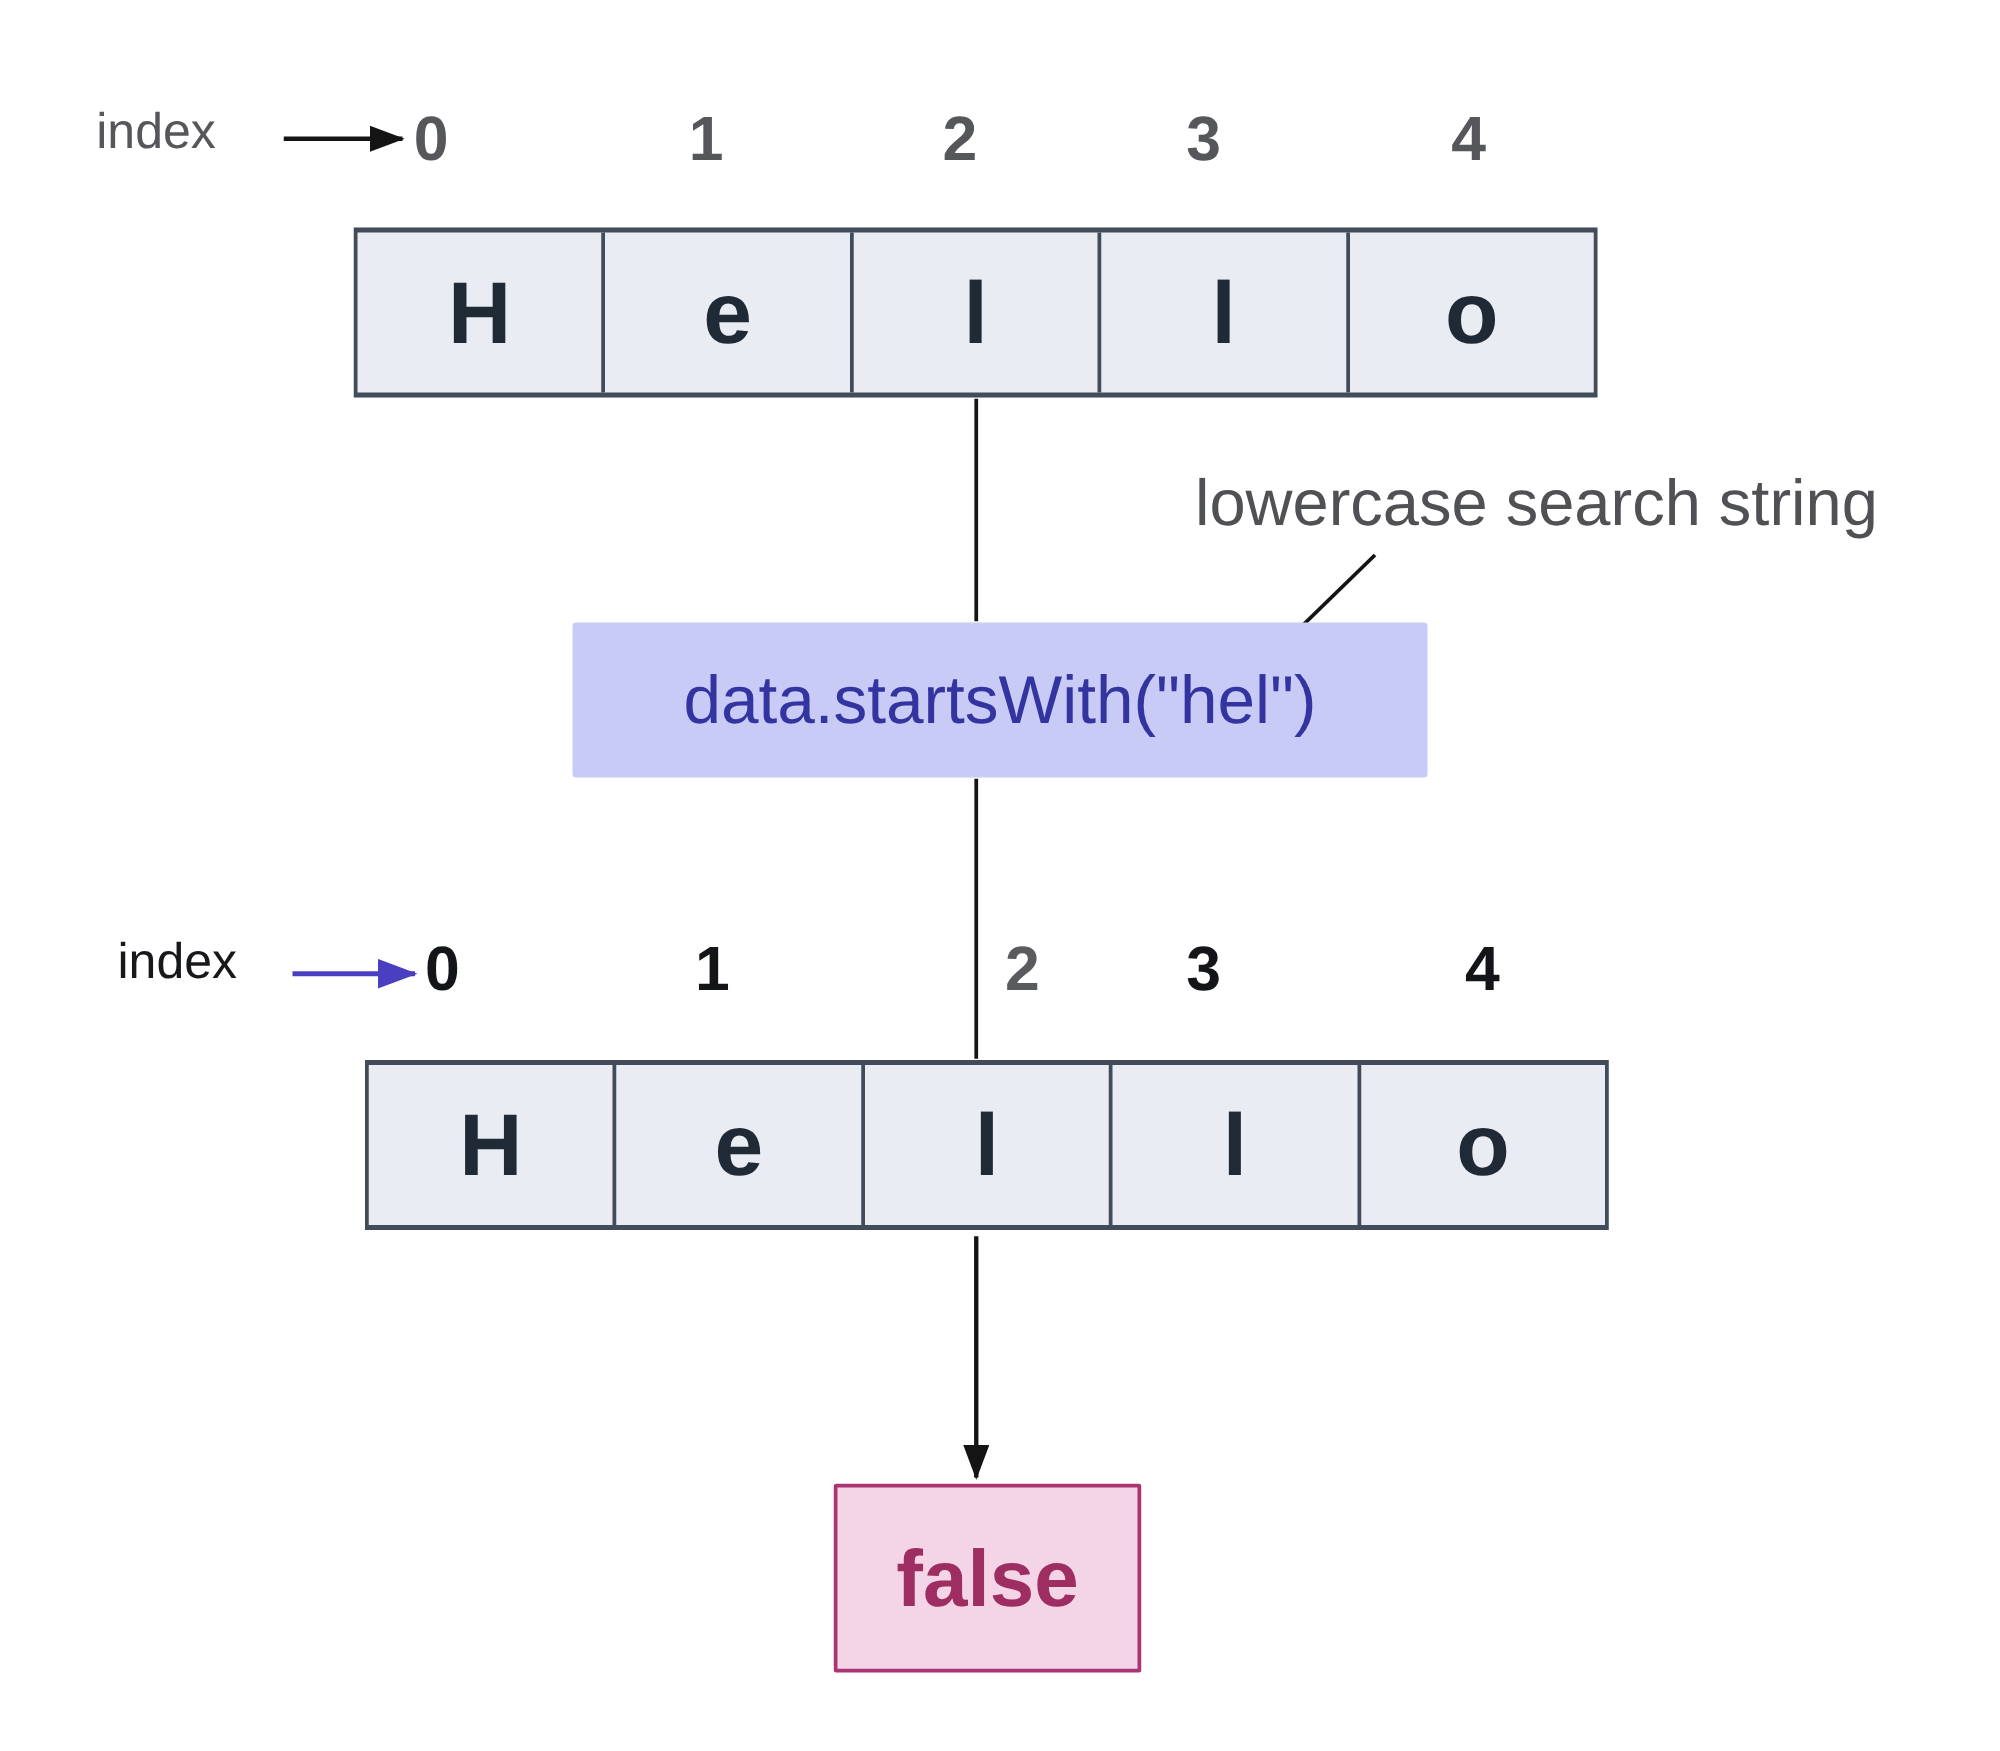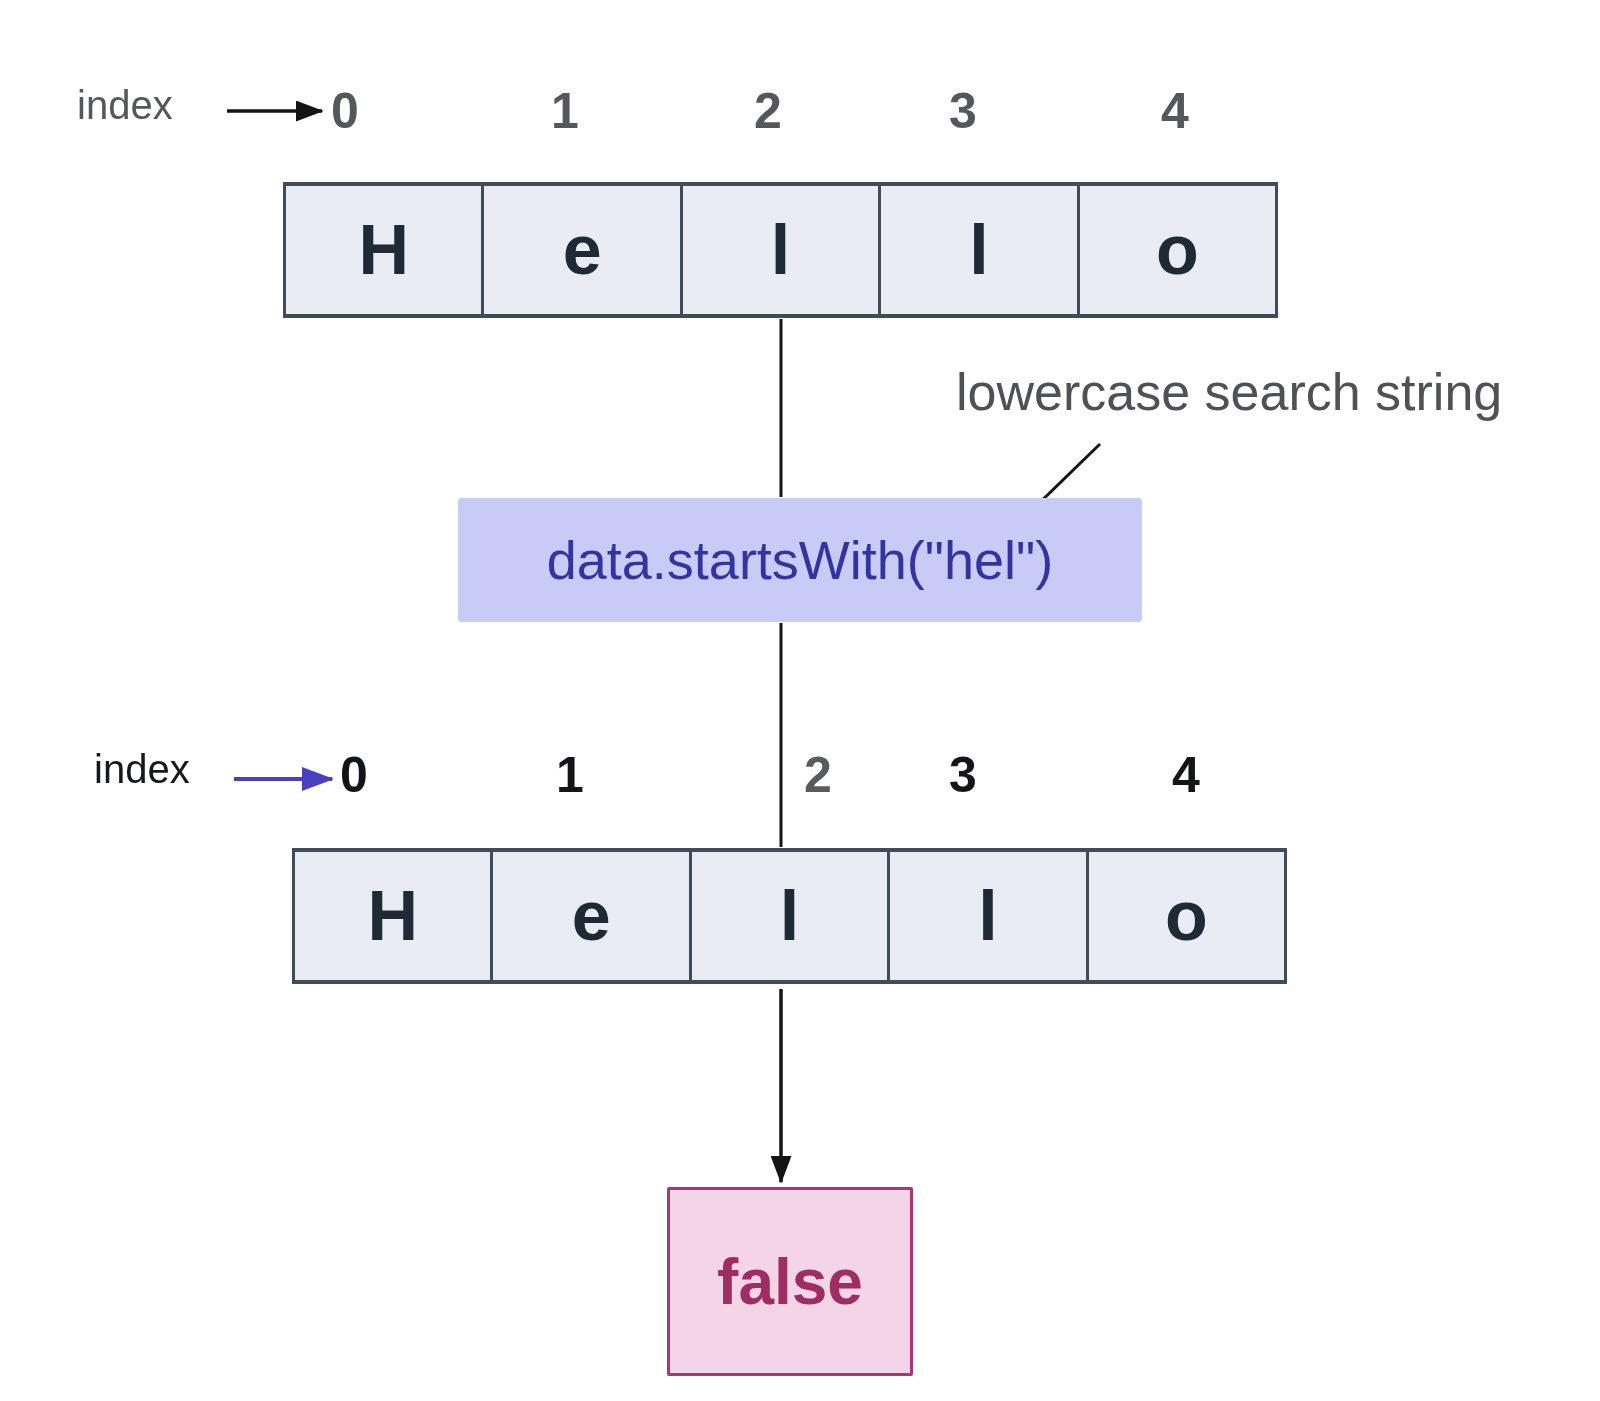--- a/index.html
+++ b/index.html
@@ -31,21 +31,21 @@
     font-size: 50px;
     line-height: 1;
     font-weight: 600;
     color: #56575b;
     transform: translateX(-50%);
   }
   .num.dark { color: #141519; }
   .num.dim  { color: #5a5b5e; }
   .annotation {
     position: absolute;
-    left: 956px; top: 366px;
+    left: 956px; top: 377px;
     font-size: 52px;
     line-height: 1;
     color: #505155;
     white-space: nowrap;
   }
   
   .array-row {
     position: absolute;
     display: flex;
     width: 995px;
@@ -83,21 +83,21 @@
   .code-text {
     font-size: 54px;
     font-weight: 500;
     color: #3434a0;
     white-space: nowrap;
   }
   
   .result-box {
     position: absolute;
     left: 667px; top: 1187px;
-    width: 246px; height: 189px;
+    width: 246px; height: 151px;
     box-sizing: border-box;
     background: #f4d5e8;
     border: 3px solid #aa3572;
     border-radius: 2px;
     display: flex;
     align-items: center;
     justify-content: center;
   }
   .result-text {
     font-size: 64px;

